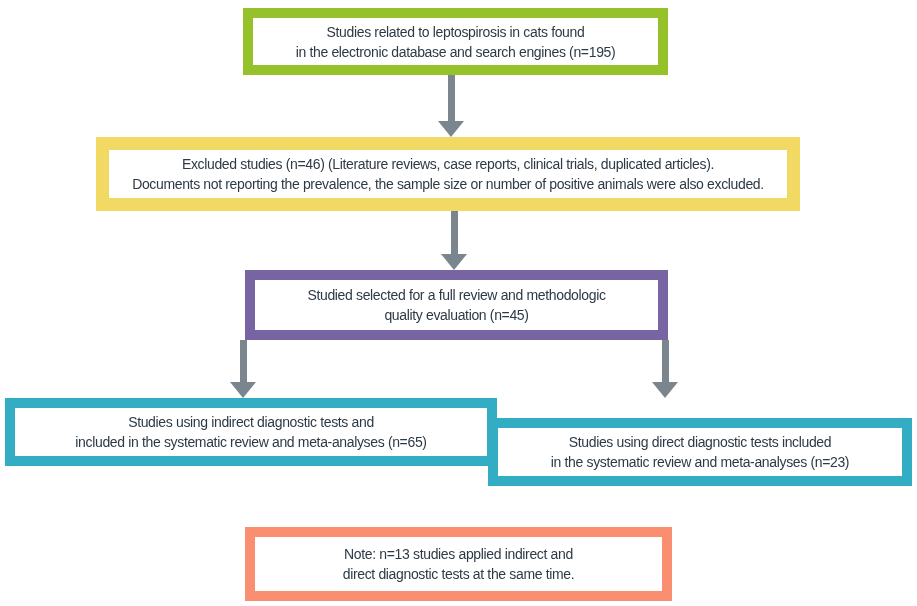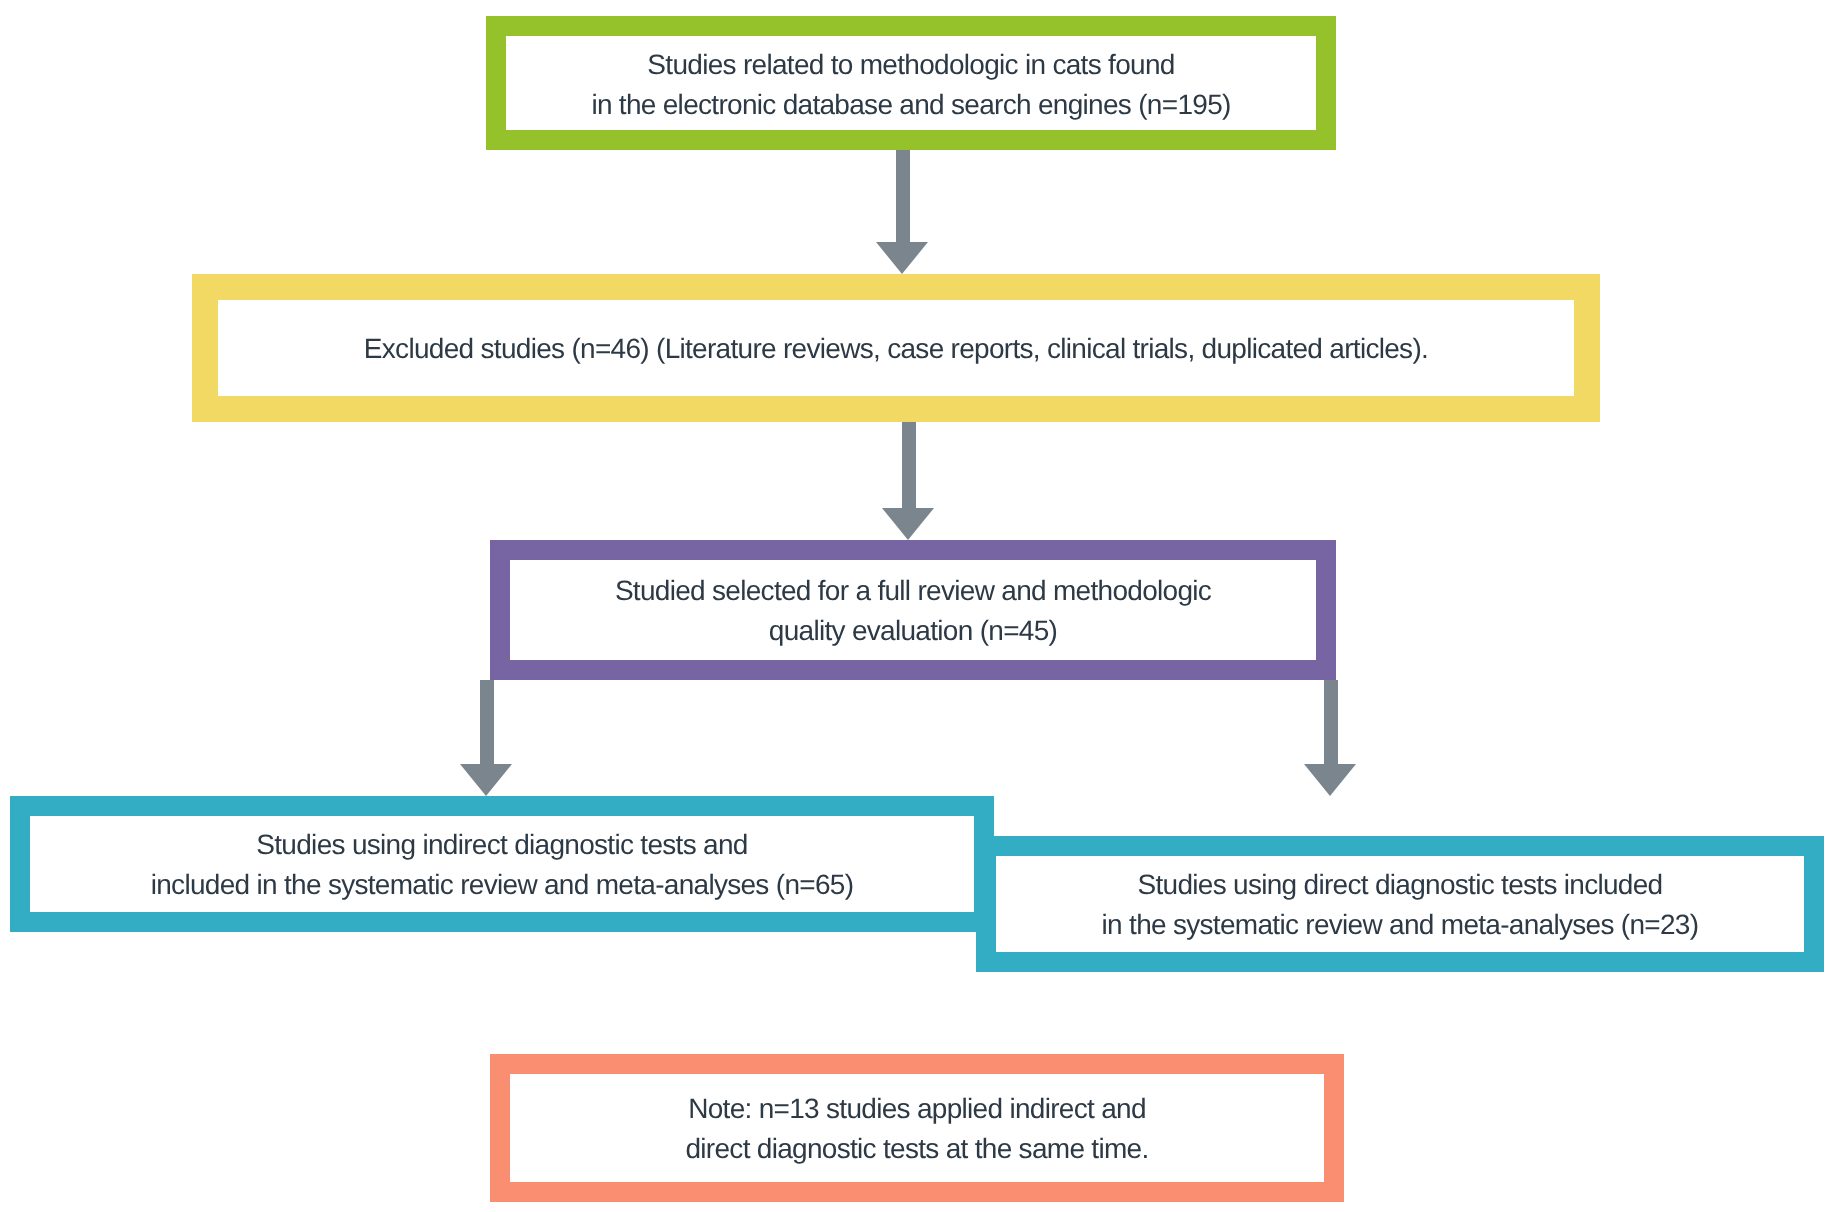--- a/index.html
+++ b/index.html
@@ -55,33 +55,34 @@
     border-top: 16px solid var(--arrow, #7A858E);
   }
 </style>
 </head>
 <body style="background: rgb(255, 255, 255);">
 
 <div class="canvas">
 
   <div class="box" style="left: 243px; top: 8px; width: 425px; height: 67px; border-color: rgb(149, 194, 43);">
     <div class="lines">
-      <span>Studies related to methodologic in cats found</span>
+      <span>Studies related to leptospirosis in cats found</span>
       <span>in the electronic database and search engines (n=195)</span>
     </div>
   </div>
 
   <div class="arrow" style="left:451px; top:75px; height:62px;">
     <div class="shaft"></div>
     <div class="head"></div>
   </div>
 
   <div class="box thick" style="left: 96px; top: 137px; width: 704px; height: 74px; border-color: rgb(242, 217, 100);">
     <div class="lines">
       <span>Excluded studies (n=46) (Literature reviews, case reports, clinical trials, duplicated articles).</span>
+      <span>Documents not reporting the prevalence, the sample size or number of positive animals were also excluded.</span>
     </div>
   </div>
 
   <div class="arrow" style="left:454px; top:211px; height:59px;">
     <div class="shaft"></div>
     <div class="head"></div>
   </div>
 
   <div class="box" style="left: 245px; top: 270px; width: 423px; height: 70px; border-color: rgb(119, 100, 163);">
     <div class="lines">

